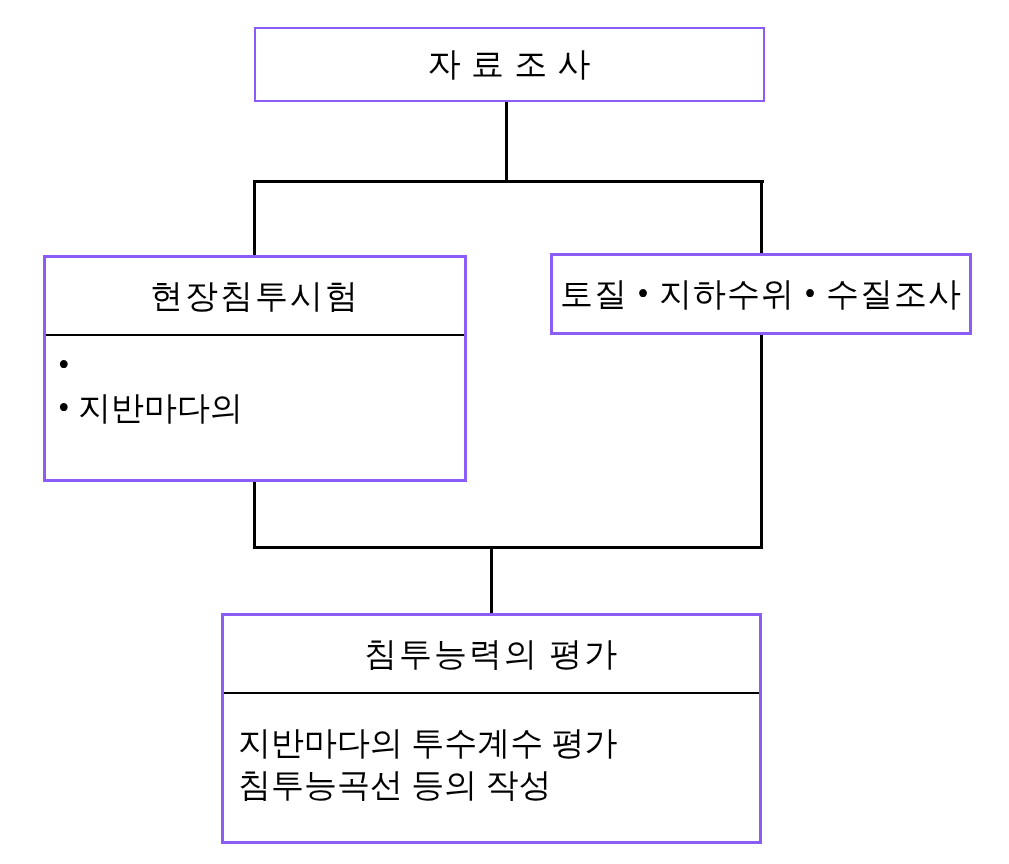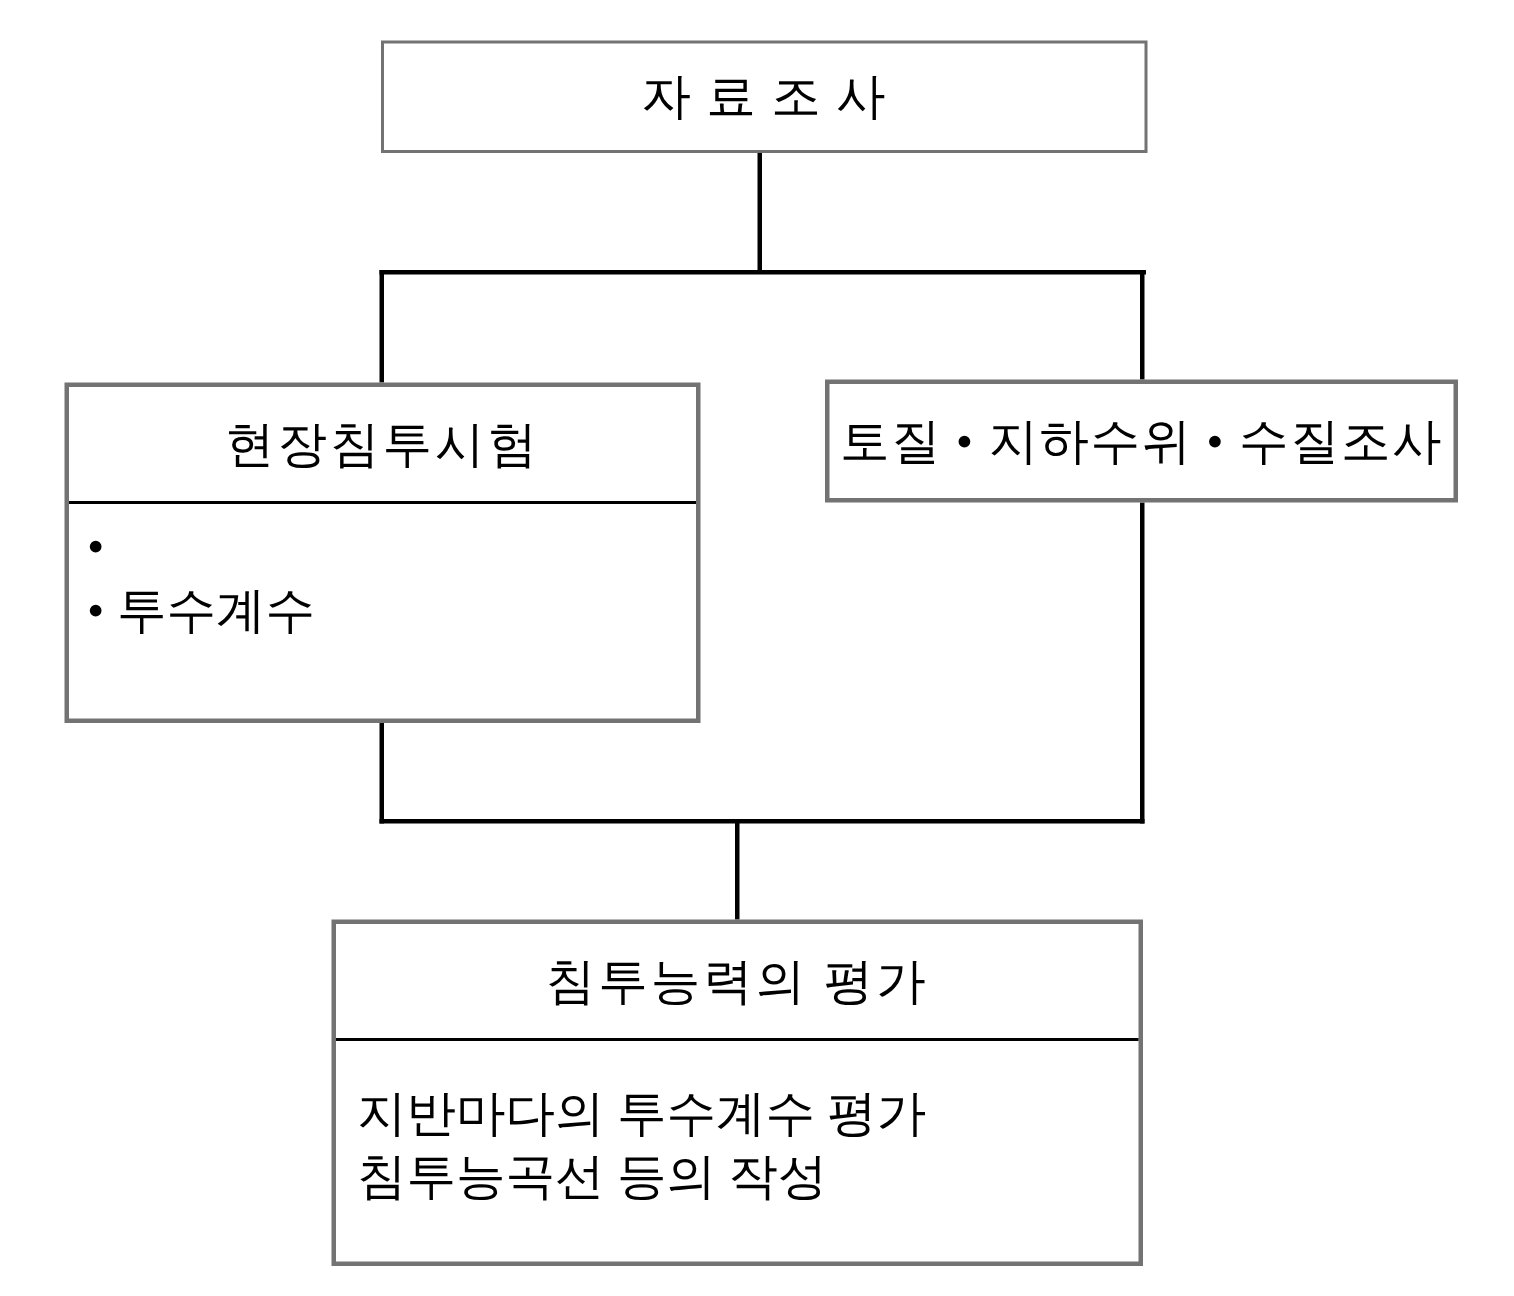--- a/index.html
+++ b/index.html
@@ -10,21 +10,21 @@
   }
   #canvas {
     position: relative;
     width: 1009px;
     height: 864px;
     background: #ffffff;
     overflow: hidden;
   }
   .box {
     position: absolute;
-    border: 3px solid #737373;
+    border: 3px solid #8b5cf6;
     background: #ffffff;
   }
   .box--thin { border-width: 2px; }
   .box__header {
     display: flex;
     align-items: center;
     justify-content: center;
     border-bottom: 2px solid #000000;
     font-size: 33px;
     letter-spacing: 2px;
@@ -98,21 +98,21 @@
   <div class="box" id="left-box">
     <div class="box__header">
       <span>현장침투시험</span>
     </div>
     <div class="box__body">
       <div class="body-line">
         <span class="bullet-cell">•</span>
       </div>
       <div class="body-line">
         <span class="bullet-cell">•</span>
-        <span>투수계수</span>
+        <span>지반마다의</span>
       </div>
     </div>
   </div>
 
   <div class="box box--center" id="right-box">
     <span>토질 • 지하수위 • 수질조사</span>
   </div>
 
   <div class="box" id="bottom-box">
     <div class="box__header">

